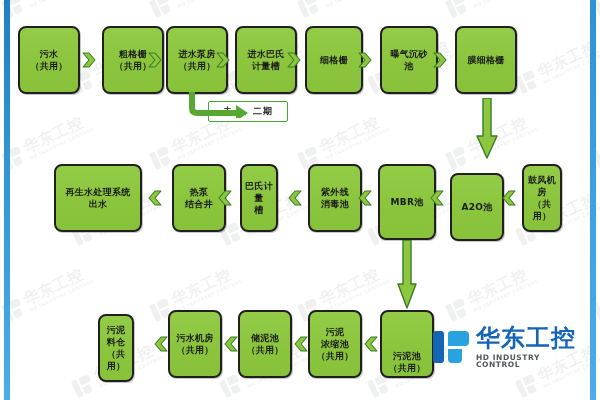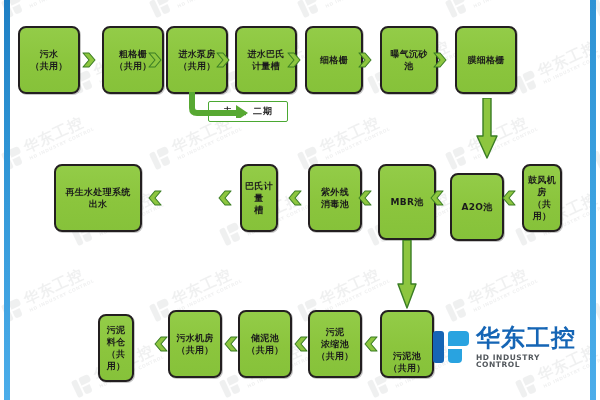--- a/index.html
+++ b/index.html
@@ -504,20 +504,24 @@
     <div class="varrow" style="left:475px;top:98px;width:24px;height:62px;">
       <svg viewBox="0 0 24 62">
           <path d="M8 0 L16 0 L16 38 L22 38 L12 60 L2 38 L8 38 Z" fill="#8dc63f" stroke="#3a7d24" stroke-width="1.4" stroke-linejoin="round"></path>
         </svg>
       </div>
 
     <div class="node" style="left:54px;top:164px;width:88px;height:68px;">
       <span>再生水处理系统
 出水</span>
       </div>
+    <div class="node" style="left:172px;top:164px;width:54px;height:68px;">
+      <span>热泵
+结合井</span>
+      </div>
     <div class="node" style="left:240px;top:164px;width:38px;height:68px;">
       <span>巴氏计量
 槽</span>
       </div>
     <div class="node" style="left:308px;top:164px;width:54px;height:68px;">
       <span>紫外线
 消毒池</span>
       </div>
     <div class="node" style="left:378px;top:164px;width:58px;height:76px;">
       <span>MBR池</span>

